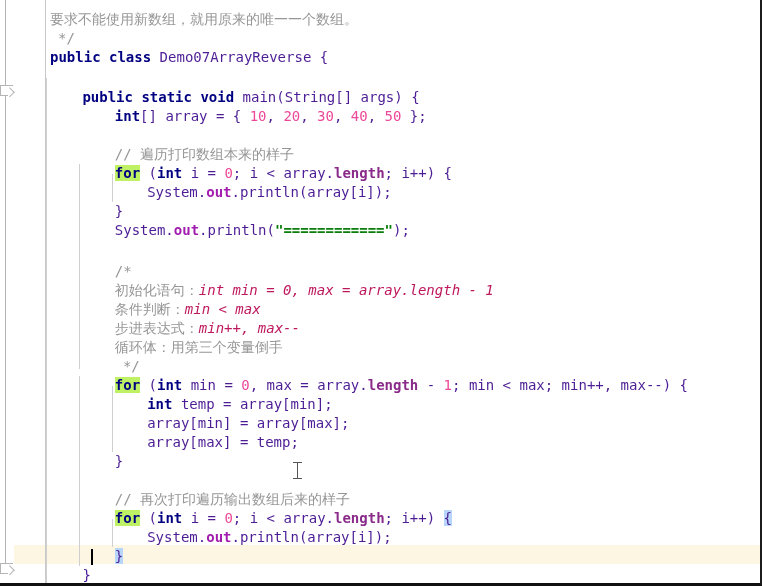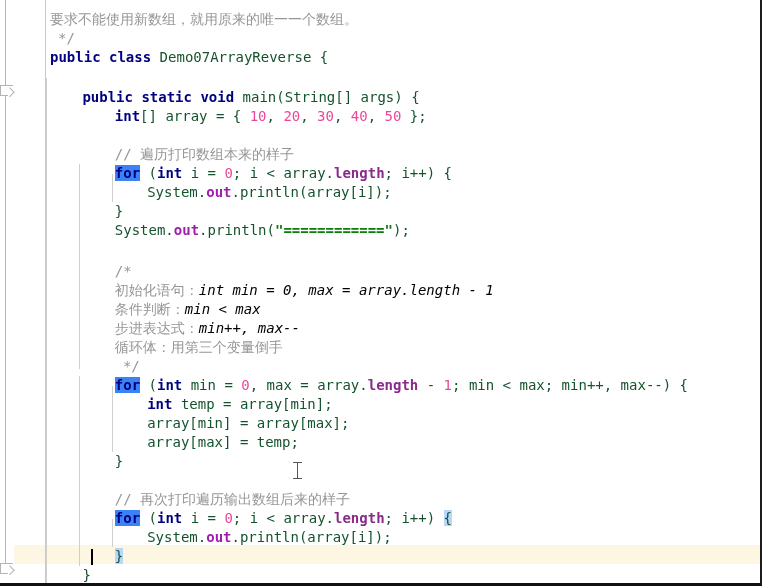--- a/index.html
+++ b/index.html
@@ -99,21 +99,21 @@
   
   #current-line-hl {
     position: absolute;
     left: 14px;
     width: 748px;
     height: 19px;
     background: #fdf6e3;
     z-index: 1;
   }
   .kw-hl {
-    background: #3b82f6;
+    background: #bef264;
     margin-top: 28px;
   }
   .brace-sel {
     background: #b8d6fb;
   }
   #caret {
     position: absolute;
     width: 2px;
     height: 16px;
     background: #000000;
@@ -147,24 +147,24 @@
     width: 1px;
     background: #cfcfcf;
     z-index: 2;
   }
 
   
   .t-kw      { color: #000080; font-weight: bold; }
   .t-num     { color: #ec4899; }
   .t-str     { color: #0a7d0a; font-weight: bold; }
   .t-cmt     { color: #969696; }
-  .t-cmt-i   { color: #000000; font-style: italic; }
+  .t-cmt-i   { color: #be185d; font-style: italic; }
   .t-field   { color: #a21caf; font-weight: bold; }
   .t-static  { color: #8a2b8a; font-weight: bold; }
-  .t-plain   { color: #14532d; }
+  .t-plain   { color: #4c1d95; }
 
   
   #watermark {
     position: absolute;
     right: 8px;
     bottom: 4px;
     font-family: "Liberation Sans", sans-serif;
     font-size: 14px;
     color: #efefe2;
     letter-spacing: 0.3px;

